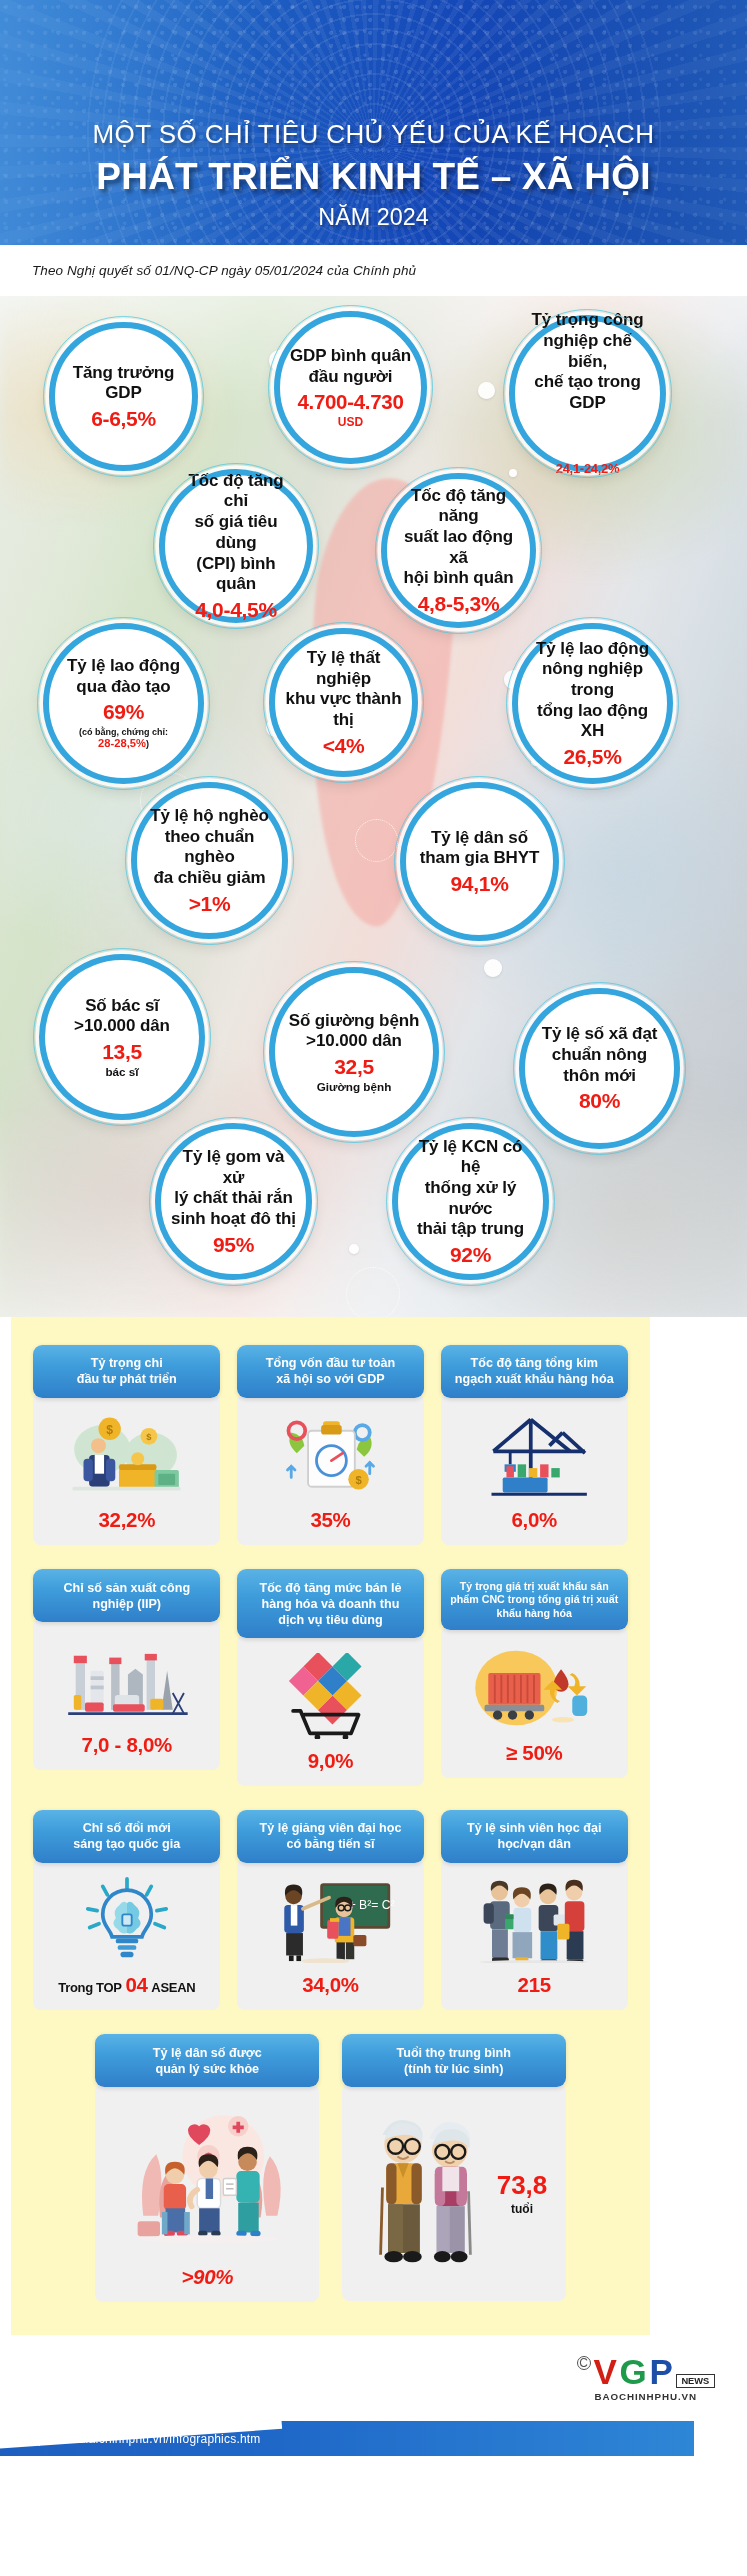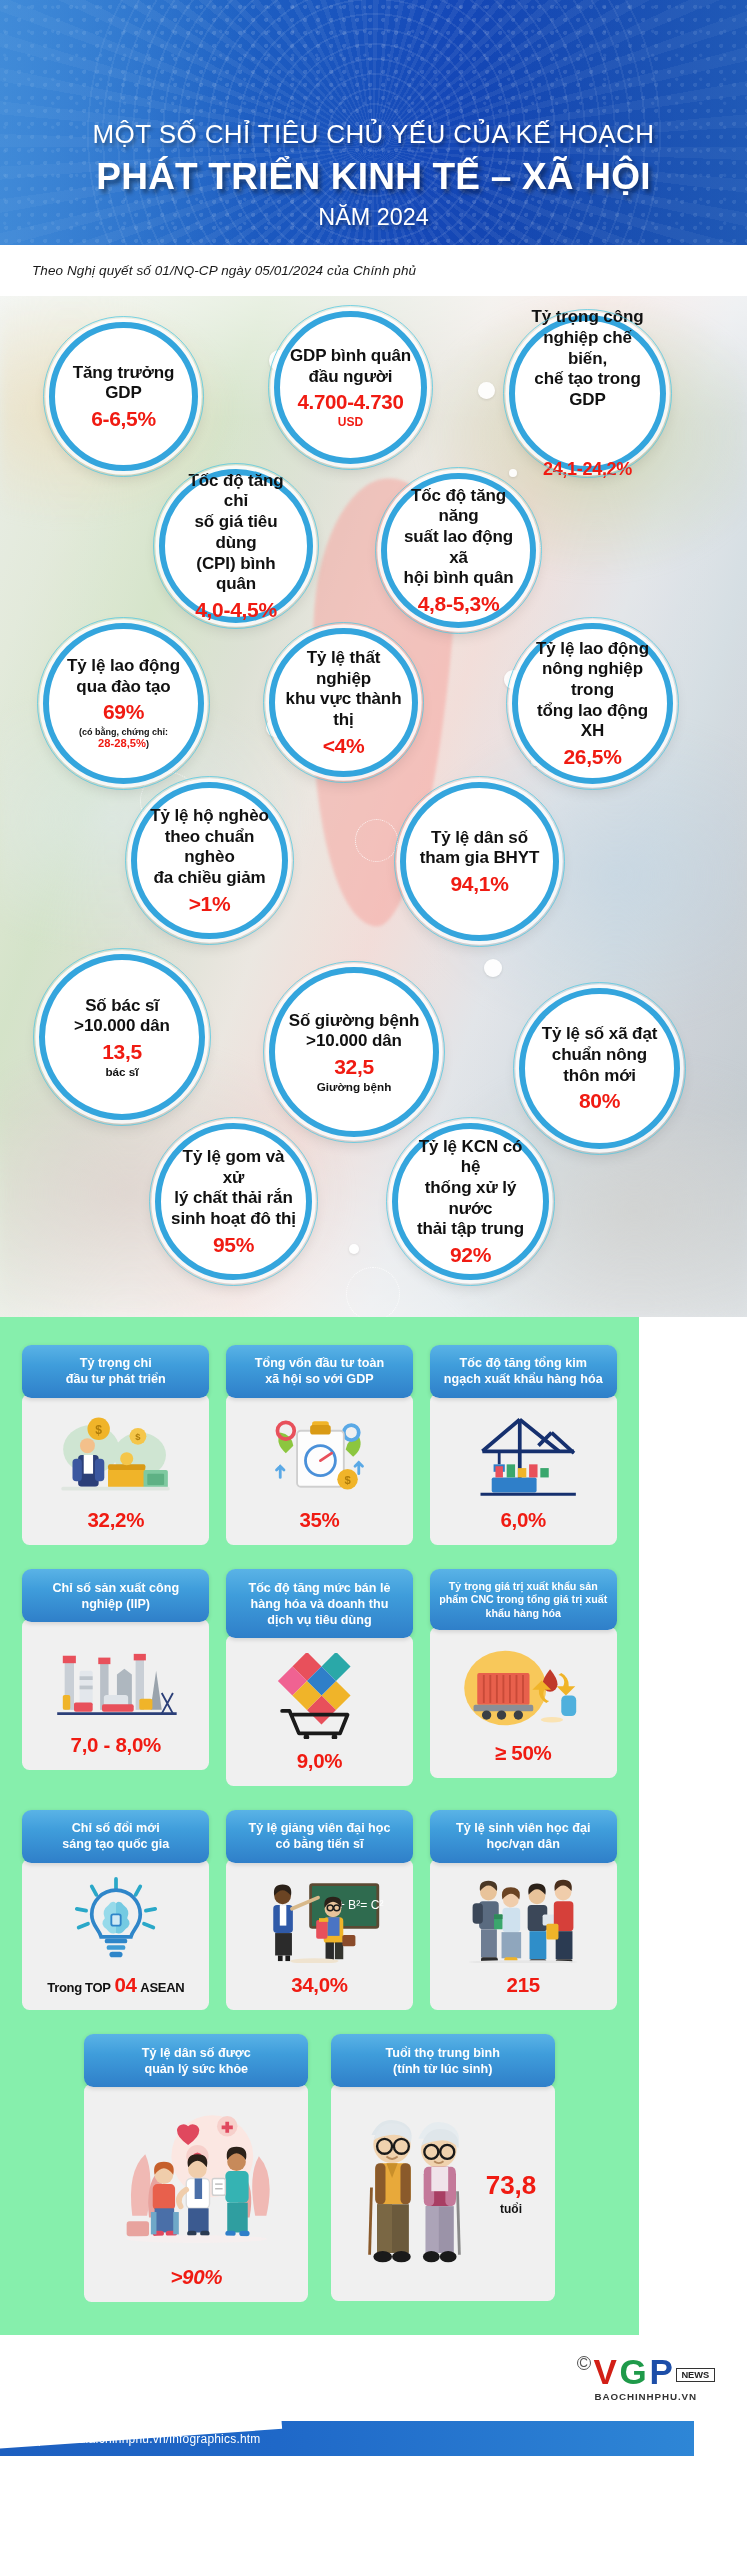--- a/index.html
+++ b/index.html
@@ -203,22 +203,23 @@
   .deco-ring {
     position: absolute;
     border-radius: 50%;
     border: 1.4px dotted rgba(255,255,255,.85);
     z-index: 3;
   }
 
   
   .cards {
     width: 639px;
-    background: #86efac;
+    background: #fef9c3;
     padding: 28px 22.4px 9.3px 22.4px;
+    margin-left: 11px;
   }
   .row {
     display: flex;
     gap: 17px;
     justify-content: center;
     margin-bottom: 24px;
   }
   .row.two { justify-content: center; gap: 22.4px; }
   .card {
     width: 224px;
@@ -301,21 +302,21 @@
     font-size: 12px; color: #555; border: 1.1px solid #555;
     border-radius: 50%; width: 14px; height: 14px;
     display: flex; align-items: center; justify-content: center;
     align-self: flex-start; margin-top: 1.9px;
   }
   .vgp-v { font-size: 35px; font-weight: 800; color: #d21f16; line-height: 1; }
   .vgp-g { font-size: 35px; font-weight: 800; color: #1f9a4a; line-height: 1; }
   .vgp-p { font-size: 35px; font-weight: 800; color: #1d4ea8; line-height: 1; }
   .vgp-news {
     border: 1.3px solid #333; font-size: 9.3px; font-weight: 700;
-    padding: 0.9px 4.7px; color: #222; align-self: flex-end; margin-bottom: 7px;
+    padding: 0.9px 4.7px; color: #222; align-self: flex-end; margin-bottom: 1px;
   }
   .vgp-sub { font-size: 9.8px; letter-spacing: 0.9px; color: #333; font-weight: 600; }
 
   .footer-bar {
     position: relative;
     width: 694px;
     height: 35px;
     background: linear-gradient(90deg, #1d5fc0 0%, #1f68c8 40%, #2e86d6 100%);
     display: flex;
     align-items: center;
@@ -388,21 +389,21 @@
     <div class="bubble" style="left:274px;top:15px;width:153px;height:153px;">
       <div class="ring-out"></div>
       <div class="b-label">GDP bình quân<br>đầu người</div>
       <div class="b-value" style="font-size:20.5px;">4.700-4.730</div>
       <div class="b-unit">USD</div>
     </div>
 
     <div class="bubble" style="left:509px;top:18.7px;width:157px;height:157px;">
       <div class="ring-out"></div>
       <div class="b-label">Tỷ trọng công<br>nghiệp chế biến,<br>chế tạo trong GDP</div>
-      <div class="b-value" style="font-size:18px;margin-top:48px;">24,1-24,2%</div>
+      <div class="b-value" style="font-size:13px;margin-top:48px;">24,1-24,2%</div>
     </div>
 
     <div class="bubble" style="left:159px;top:173px;width:154px;height:154px;">
       <div class="ring-out"></div>
       <div class="b-label">Tốc độ tăng chỉ<br>số giá tiêu dùng<br>(CPI) bình quân</div>
       <div class="b-value">4,0-4,5%</div>
     </div>
 
     <div class="bubble" style="left:381px;top:177px;width:155px;height:155px;">
       <div class="ring-out"></div>

